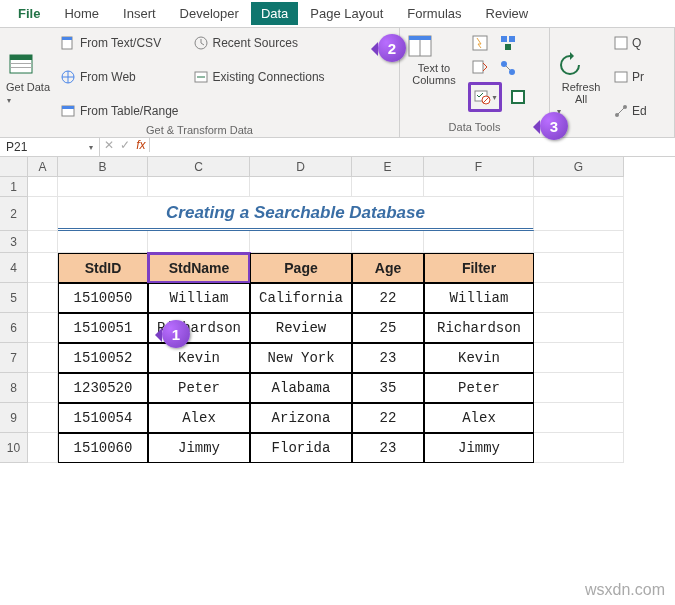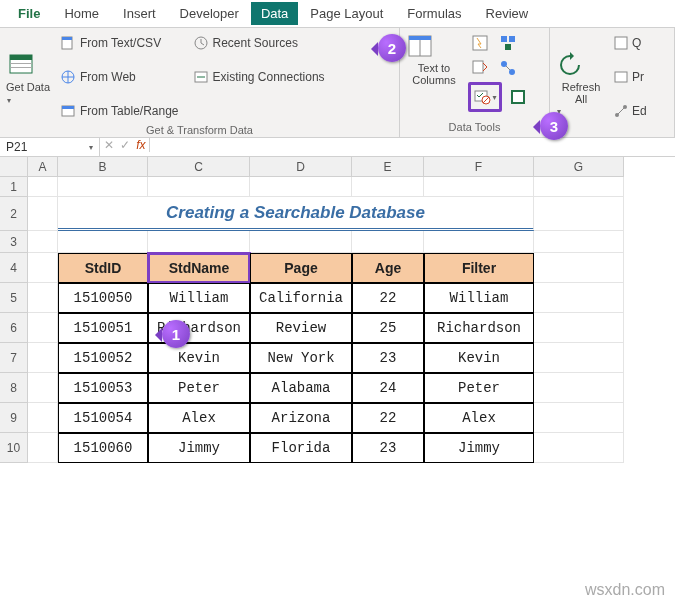--- a/index.html
+++ b/index.html
@@ -327,24 +327,24 @@
         <div class="cell tdata cB">1510052</div>
         <div class="cell tdata cC">Kevin</div>
         <div class="cell tdata cD">New York</div>
         <div class="cell tdata cE">23</div>
         <div class="cell tdata cF">Kevin</div>
         <div class="cell cG"></div>
       </div>
     <div class="row rD">
         <div class="row-h">8</div>
         <div class="cell cA"></div>
-        <div class="cell tdata cB">1510053</div>
+        <div class="cell tdata cB">1230520</div>
         <div class="cell tdata cC">Peter</div>
         <div class="cell tdata cD">Alabama</div>
-        <div class="cell tdata cE">24</div>
+        <div class="cell tdata cE">35</div>
         <div class="cell tdata cF">Peter</div>
         <div class="cell cG"></div>
       </div>
     <div class="row rD">
         <div class="row-h">9</div>
         <div class="cell cA"></div>
         <div class="cell tdata cB">1510054</div>
         <div class="cell tdata cC">Alex</div>
         <div class="cell tdata cD">Arizona</div>
         <div class="cell tdata cE">22</div>

